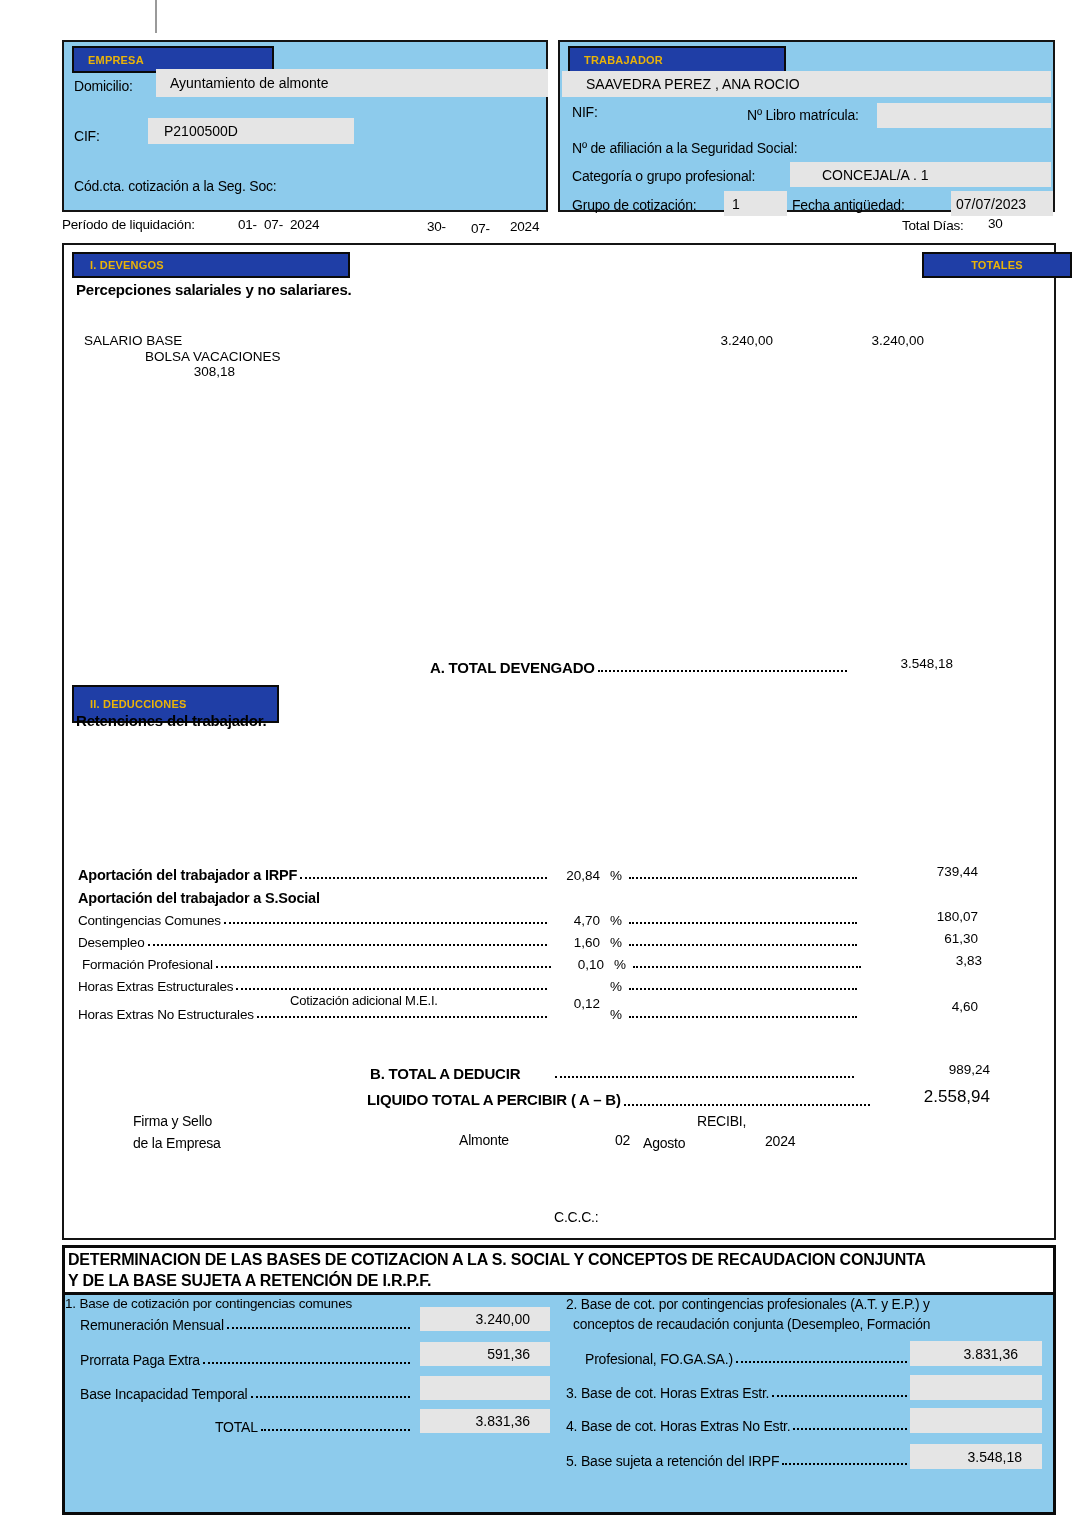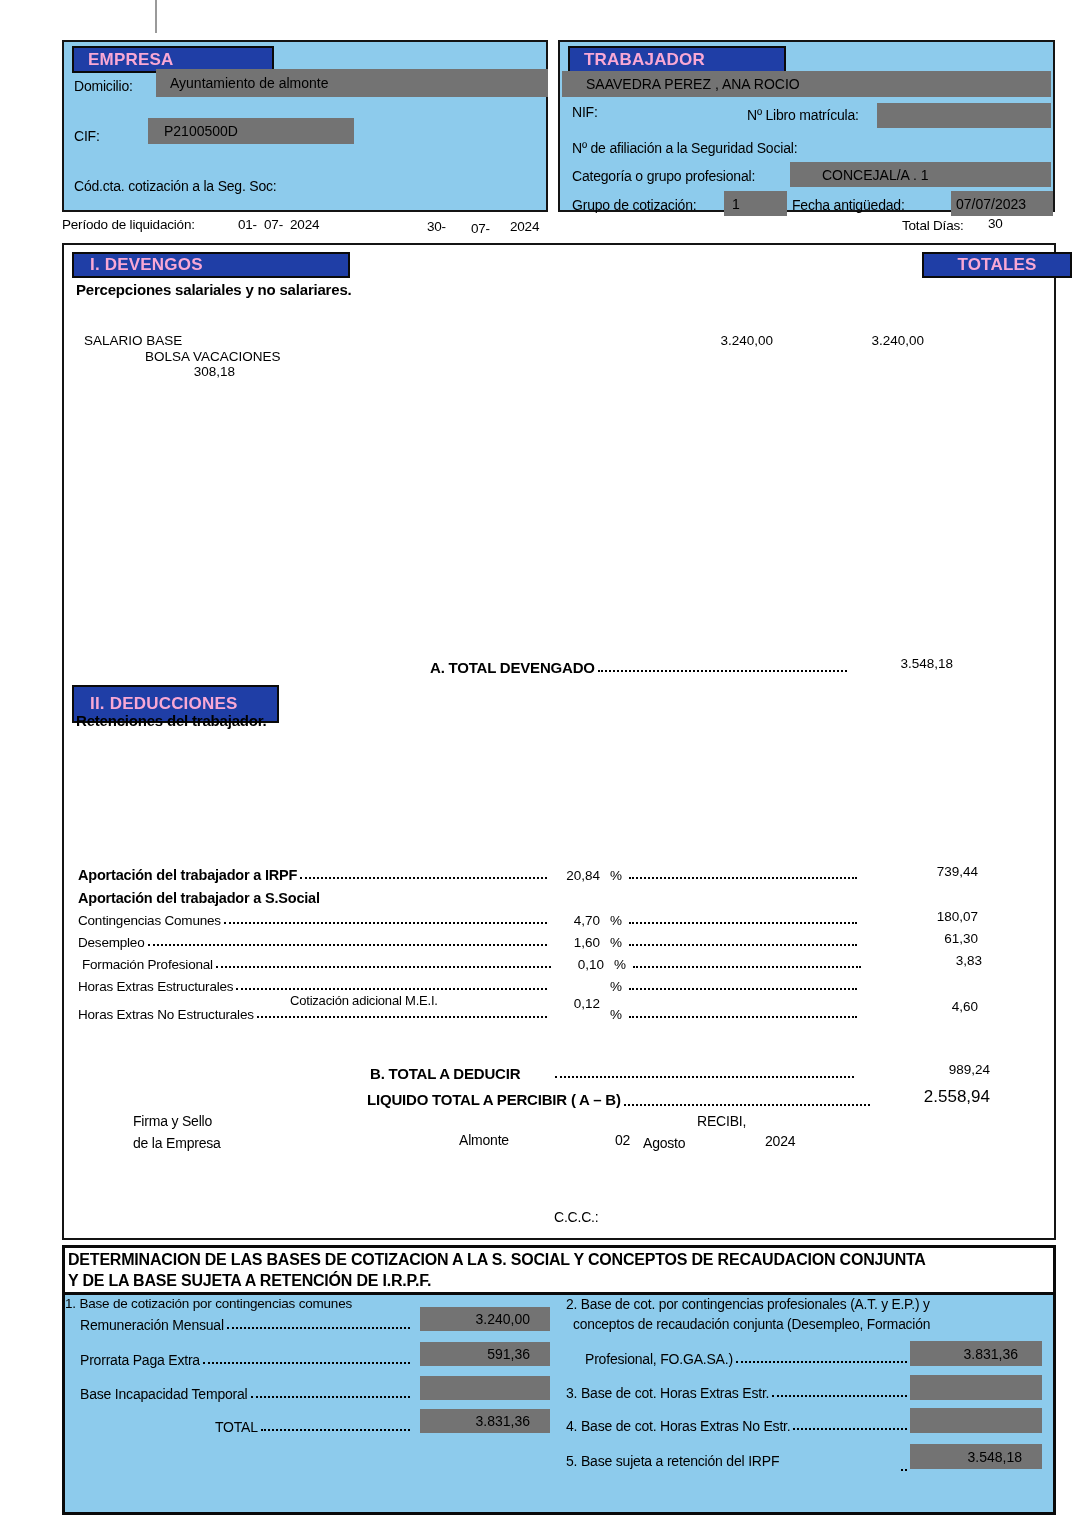--- a/index.html
+++ b/index.html
@@ -1,22 +1,22 @@
 <!DOCTYPE html>
 <html style="--hdr: #1F3EA6; --panel: #8DCBEC;"><head>
 <meta charset="utf-8">
 <style>
   html,body{margin:0;padding:0;background:#fff;}
   .page{position:relative;width:1080px;height:1527px;background:#fff;overflow:hidden;
         font-family:"Liberation Sans", sans-serif;color:#000;}
   .abs{position:absolute;box-sizing:border-box;}
   .bluebox{background:var(--panel,#8DCBEC);border:2px solid #141414;}
-  .hdr{background:var(--hdr,#1F3EA6);border:2px solid #0a0a0a;color:#f9a8d4;font-weight:bold;
-       font-size:17px;display:flex;align-items:center;letter-spacing:0.2px;}
-  .wbox{background:#737373;position:absolute;box-sizing:border-box;font-size:13.5px;
+  .hdr{background:var(--hdr,#1F3EA6);border:2px solid #0a0a0a;color:#eab308;font-weight:bold;
+       font-size:11px;display:flex;align-items:center;letter-spacing:0.2px;}
+  .wbox{background:#e5e5e5;position:absolute;box-sizing:border-box;font-size:13.5px;
         display:flex;align-items:center;}
   .lbl{font-size:13.5px;letter-spacing:-0.2px;white-space:nowrap;}
   .b{font-weight:bold;}
   .mainbox{background:#fff;border:2px solid #141414;}
   .row{display:flex;align-items:baseline;font-size:13.5px;}
   .ldr{flex:1 1 auto;border-bottom:2px dotted #000;align-self:flex-end;height:0;
        margin:0 3px 4px 3px;min-width:6px;}
   .dlbl{white-space:nowrap;letter-spacing:-0.2px;}
   .dpct{flex:none;width:50px;text-align:right;}
   .dsgn{flex:none;width:16px;margin-left:10px;}
@@ -265,21 +265,21 @@
     </div>
 
     <div class="basesrow" style="left:501px;top:123px;width:344px;">
       <span class="dlbl" style="font-size:14px;">4. Base de cot. Horas Extras No Estr.</span>
       <span class="ldr"></span>
     </div>
     <div class="wbox" style="left:845px;top:113px;width:132px;height:25px;justify-content:flex-end;padding-right:24px;font-size:14px;">
       <span class="num"></span>
     </div>
 
-    <div class="basesrow" style="left:501px;top:158px;width:344px;flex-direction:column;">
+    <div class="basesrow" style="left:501px;top:158px;width:344px;">
       <span class="dlbl" style="font-size:14px;">5. Base sujeta a retención del IRPF</span>
       <span class="ldr"></span>
     </div>
     <div class="wbox" style="left:845px;top:149px;width:132px;height:25px;justify-content:flex-end;padding-right:20px;font-size:14px;">
       <span class="num">3.548,18</span>
     </div>
   </div>
 
 </div>
 

